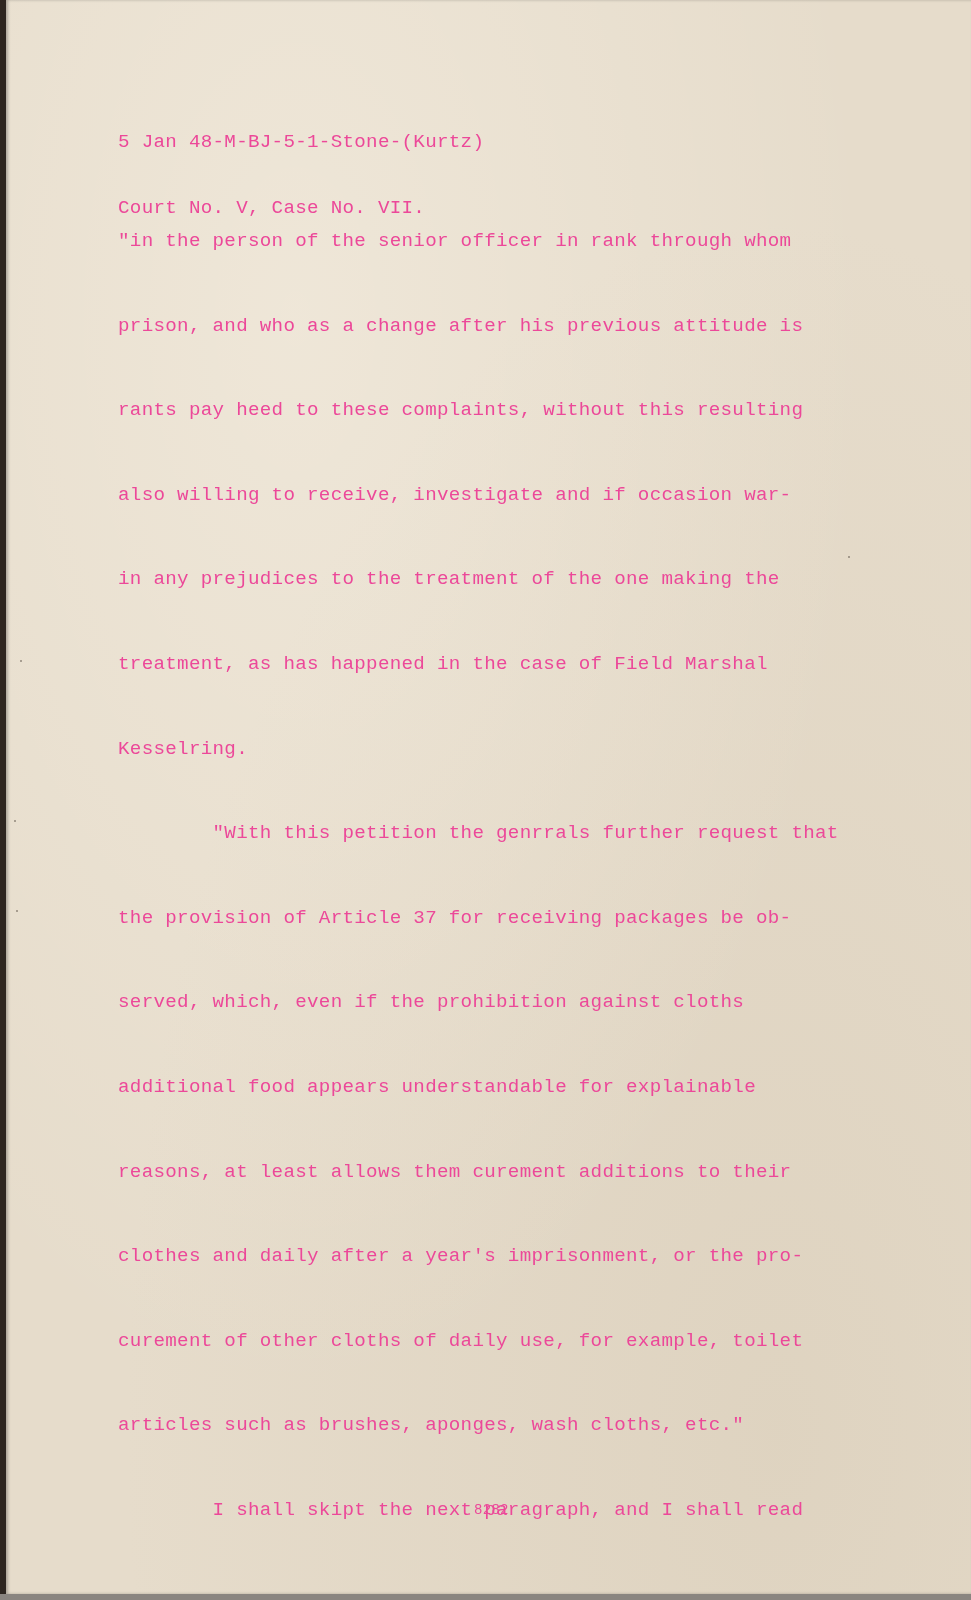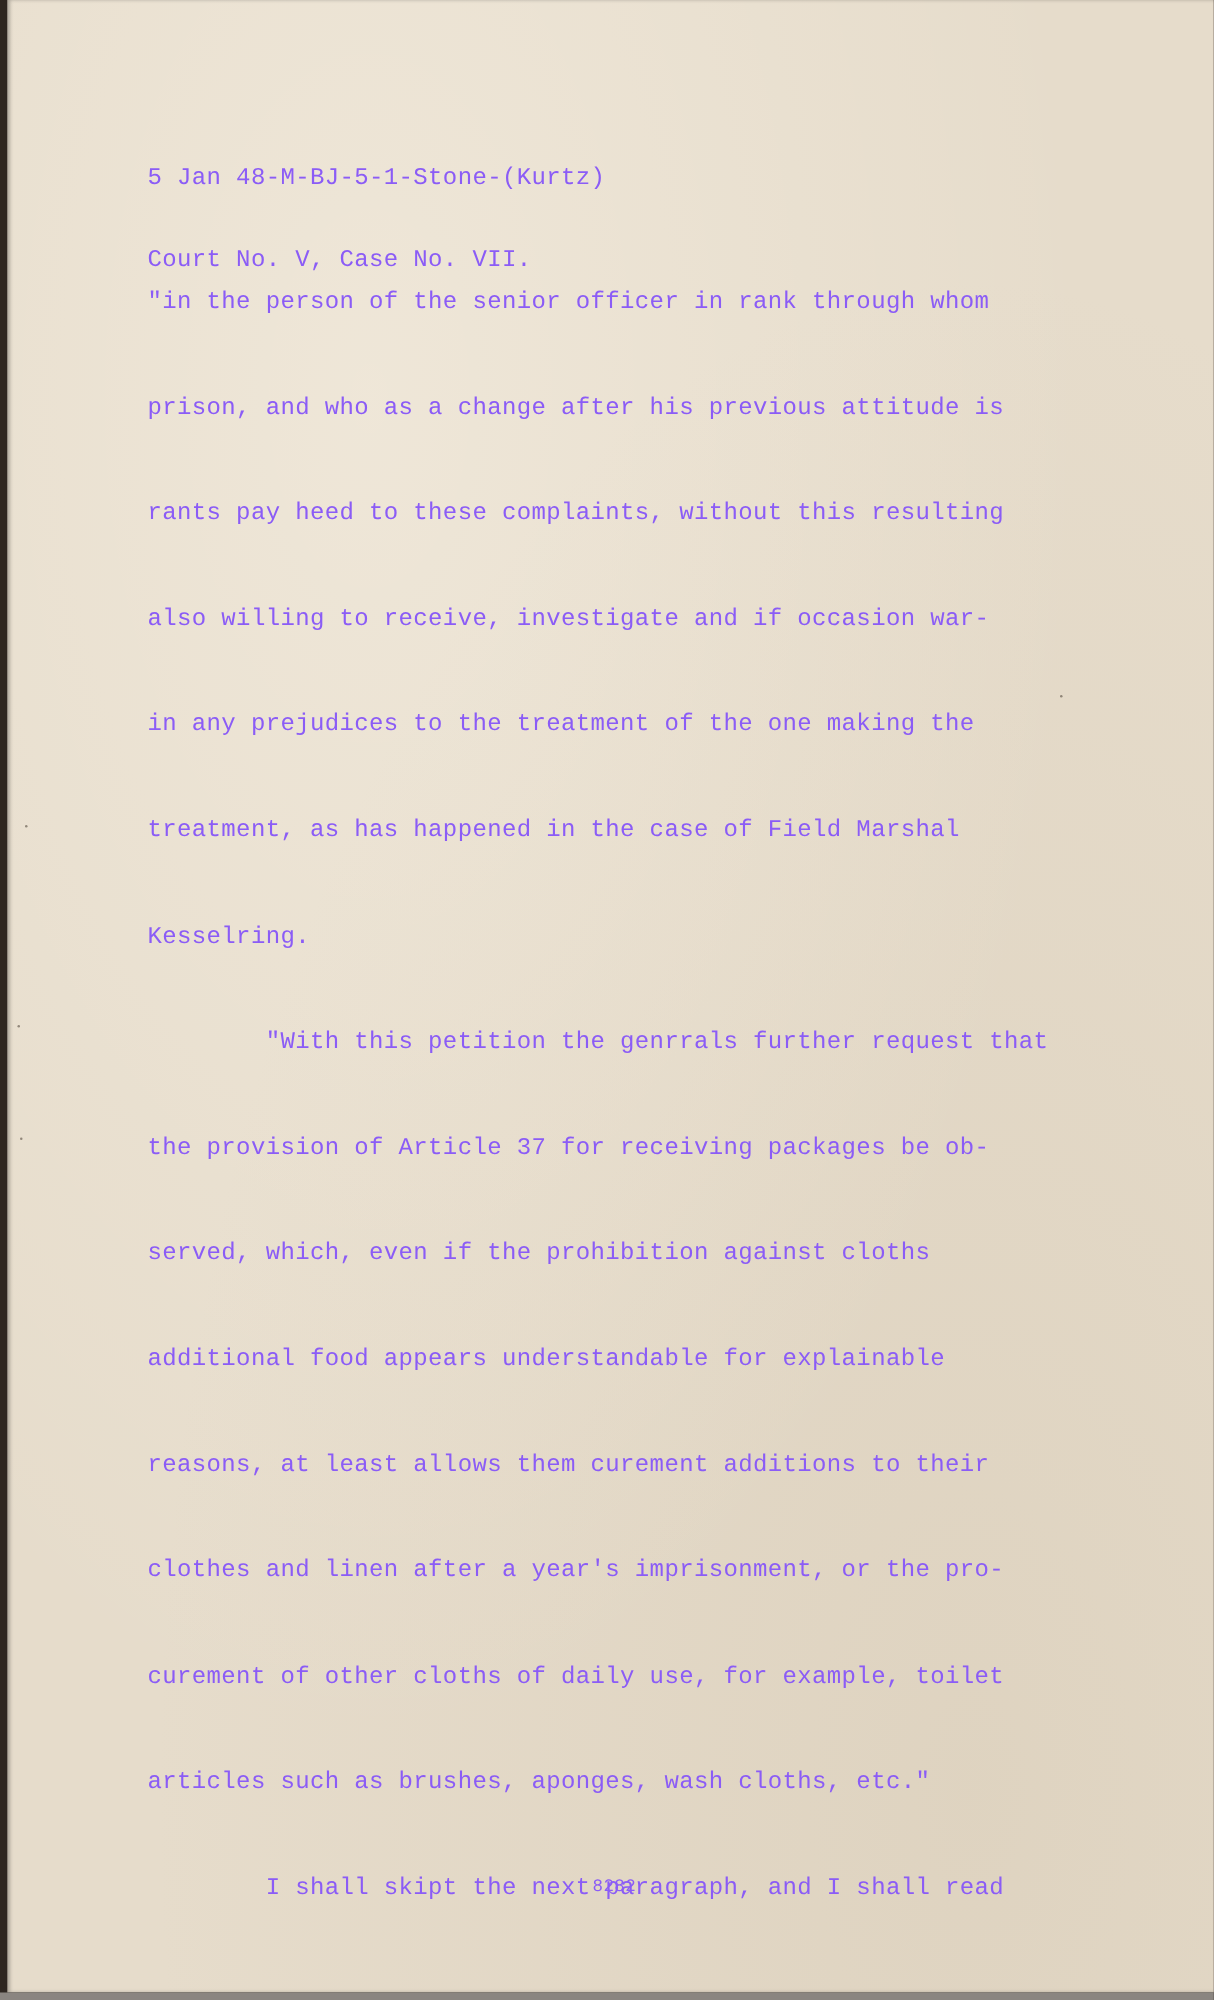--- a/index.html
+++ b/index.html
@@ -33,21 +33,21 @@
     .bottom-edge {
       position: absolute;
       left: 0;
       top: 1594px;
       width: 971px;
       height: 6px;
       background: #8a8580;
     }
     .typed {
       font-family: "Liberation Mono", "DejaVu Sans Mono", monospace;
-      color: #8b5cf6;
+      color: #ec4899;
       font-size: 19.2px;
       letter-spacing: 0.3px;
       white-space: pre;
     }
     .header {
       position: absolute;
       left: 118px;
       top: 87px;
       line-height: 22px;
     }
@@ -97,21 +97,21 @@
   <div class="line">rants pay heed to these complaints, without this resulting</div>
   <div class="line">also willing to receive, investigate and if occasion war-</div>
   <div class="line">in any prejudices to the treatment of the one making the</div>
   <div class="line">treatment, as has happened in the case of Field Marshal</div>
   <div class="line">Kesselring.</div>
   <div class="line">        "With this petition the genrrals further request that</div>
   <div class="line">the provision of Article 37 for receiving packages be ob-</div>
   <div class="line">served, which, even if the prohibition against cloths</div>
   <div class="line">additional food appears understandable for explainable</div>
   <div class="line">reasons, at least allows them curement additions to their</div>
-  <div class="line">clothes and linen after a year's imprisonment, or the pro-</div>
+  <div class="line">clothes and daily after a year's imprisonment, or the pro-</div>
   <div class="line">curement of other cloths of daily use, for example, toilet</div>
   <div class="line">articles such as brushes, aponges, wash cloths, etc."</div>
   <div class="line">        I shall skipt the next paragraph, and I shall read</div>
   
   
   
   
   
   
   

